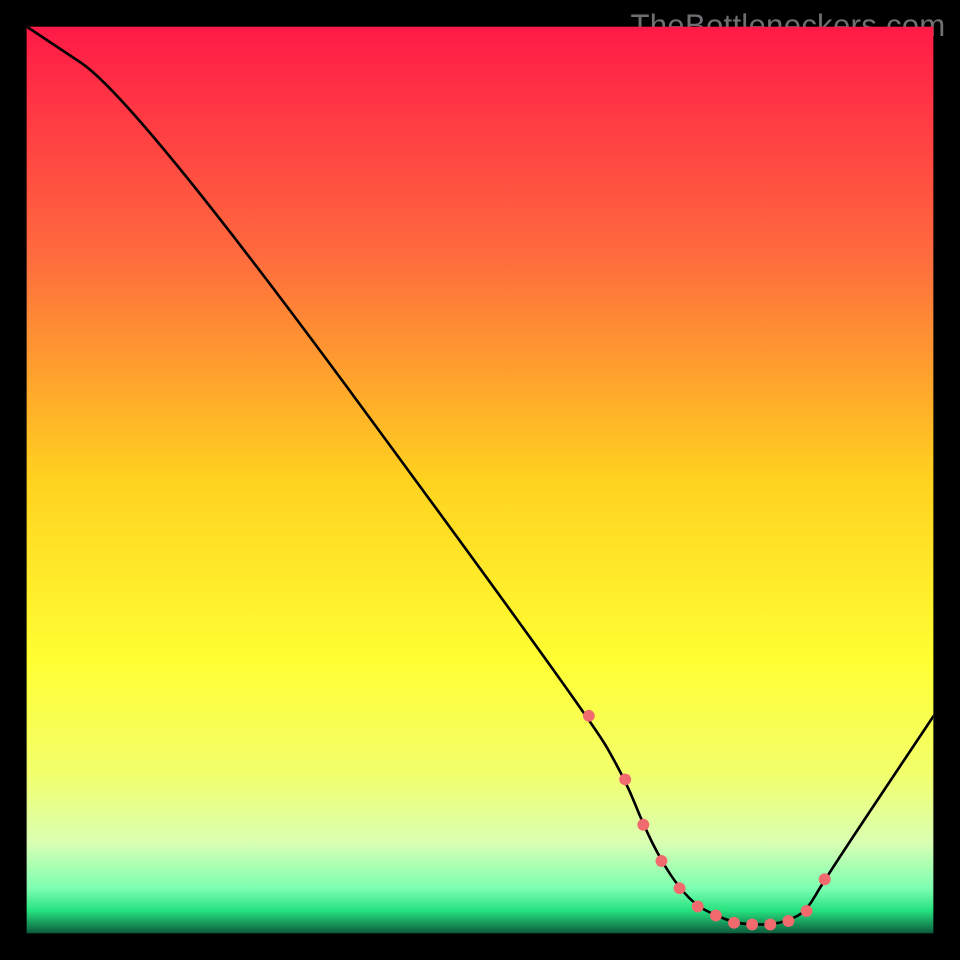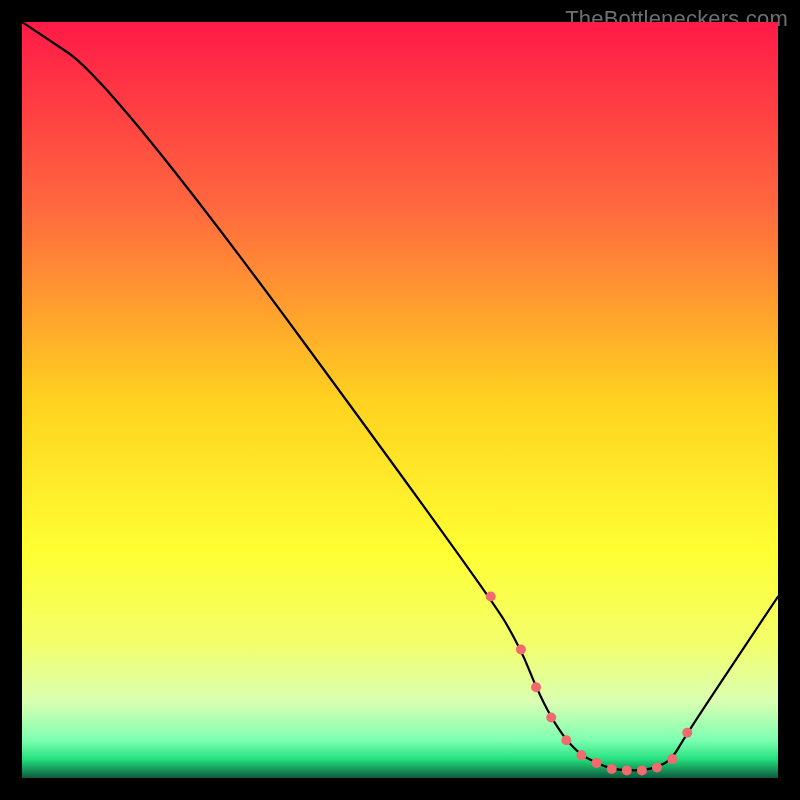--- a/index.html
+++ b/index.html
@@ -3,21 +3,21 @@
 <meta charset="utf-8">
 <style>
   * { margin: 0; padding: 0; box-sizing: border-box; }
   html, body { width: 800px; height: 800px; overflow: hidden; background: #000; }
   .frame { position: relative; width: 800px; height: 800px; background: #000; }
   .watermark {
     position: absolute;
     top: 6px;
     right: 12px;
     font-family: Arial, Helvetica, sans-serif;
-    font-size: 22px;
+    font-size: 26px;
     color: #6f6f73;
     font-weight: 500;
     letter-spacing: 0.2px;
   }
   .plot {
     position: absolute;
     left: 22px;
     top: 22px;
     width: 756px;
     height: 756px;

